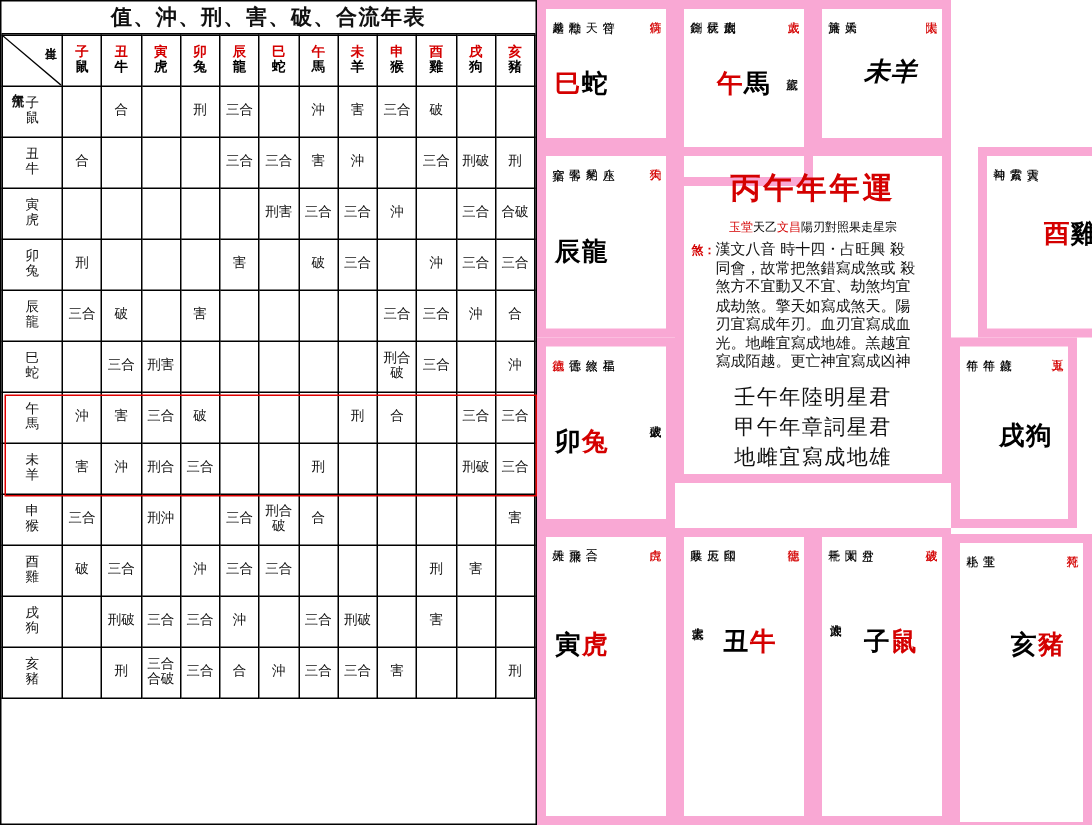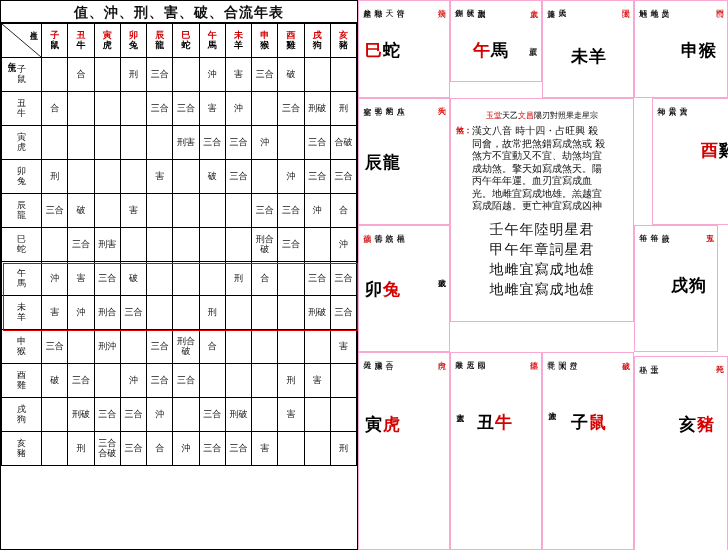--- a/index.html
+++ b/index.html
@@ -44,21 +44,21 @@
   .cell { font-size: 9px; line-height: 1.1; }
   .cell span { display:block; }
 
   
   #redband {
     position: absolute; border: 1.5px solid #e00000; pointer-events:none;
   }
 
   
   #right { position: absolute; left: 358px; top: 0; width: 370px; height: 550px; }
-  .panel { position: absolute; border: 1px solid #f9a8d4; overflow: hidden; }
+  .panel { position: absolute; border: 6px solid #f9a8d4; overflow: hidden; }
   .red { color: #d40000; }
   .blk { color: #000; }
 
   .zname { font-size: 17px; font-weight: bold; letter-spacing: 1px; }
 
   .cols { display: flex; flex-direction: row-reverse; justify-content: center; gap: 2px; }
   .colv { writing-mode: vertical-rl; text-orientation: upright; font-size: 9px; line-height: 1.15; }
   .colv.s { font-size: 8px; }
   .big-title { font-size: 20px; font-weight: bold; color:#d40000; text-align:center; letter-spacing:2px; }
   .star-line { font-size: 14px; text-align:center; line-height: 1.45; letter-spacing: 1px; }
@@ -386,21 +386,21 @@
         </div>
         <div class="cols" style="position:absolute;left:3px;bottom:2px;">
           <span class="colv s blk">破碎</span>
           <span class="colv s blk">亡神</span>
           <span class="colv s blk">天</span>
           <span class="colv s blk">擎羊</span>
         </div>
       </div>
     </div>
 
-    <div class="panel" style="left:92px;top:0;width:92px;height:82px;">
+    <div class="panel" style="left:92px;top:0;width:92px;height:124px;">
       <div class="p-inner">
         <div class="top-row">
           <div class="cols">
             <span class="colv s blk">刑太歲</span>
             <span class="colv s blk">伏屍</span>
             <span class="colv s blk">劍鋒</span>
           </div>
           <div class="cols">
               <span class="colv s red">太歲</span>
             </div>
@@ -422,53 +422,31 @@
       <div class="p-inner">
         <div class="top-row">
           <div class="cols">
             <span class="colv s blk">天嬌</span>
             <span class="colv s blk">黃旛</span>
           </div>
           <div class="cols">
               <span class="colv s red">太陽</span>
             </div>
         </div>
-        <div style="position:absolute;left:28px;top:44px;">
+        <div style="position:absolute;left:28px;top:30px;font-style:italic;">
           <span class="zname blk">未</span><span class="zname sm blk">羊</span>
         </div>
         <div class="cols" style="position:absolute;left:6px;bottom:2px;">
           <span class="colv s blk">陰煞</span>
           <span class="colv s blk">晦合</span>
           <span class="colv s blk">扳鞍</span>
         </div>
       </div>
     </div>
 
-    <div class="panel" style="left:276px;top:0;width:94px;height:98px;">
-      <div class="p-inner">
-        <div class="top-row">
-          <div class="cols">
-            <span class="colv s blk">文昌</span>
-            <span class="colv s blk">地雌</span>
-            <span class="colv s blk">地解</span>
-          </div>
-          <div class="cols">
-              <span class="colv s red">喪門</span>
-            </div>
-        </div>
-        <div style="position:absolute;right:10px;top:38px;">
-          <span class="zname blk">申</span><span class="zname sm blk">猴</span>
-        </div>
-        <div class="cols" style="position:absolute;left:6px;bottom:2px;">
-          <span class="colv s blk">孤辰</span>
-          <span class="colv s blk">驛馬</span>
-          <span class="colv s blk">地喪</span>
-        </div>
-      </div>
-    </div>
 
     <div class="panel" style="left:0;top:98px;width:92px;height:127px;">
       <div class="p-inner">
         <div class="top-row">
           <div class="cols">
             <span class="colv s blk">八座</span>
             <span class="colv s blk">豹尾</span>
             <span class="colv s blk">弔客</span>
             <span class="colv s blk">窠宿</span>
           </div>
@@ -484,31 +462,32 @@
           <span class="colv s blk">解神</span>
           <span class="colv s blk">天沖</span>
           <span class="colv s blk">浮沉</span>
           <span class="colv s blk">血刃</span>
         </div>
       </div>
     </div>
 
     <div class="panel" style="left:92px;top:98px;width:184px;height:224px;">
       <div class="p-inner" style="padding:4px 5px;">
+        <div class="big-title" style="margin-top:4px;">丙午年年運</div>
         <div style="text-align:center;font-size:8px;margin-top:7px;">
           <span class="red">玉堂</span><span class="blk">天乙</span><span class="red">文昌</span><span class="blk">陽刃對照果走星宗</span>
         </div>
         <div style="display:flex;margin-top:4px;">
           <span class="red" style="font-size:8px;font-weight:bold;flex:0 0 auto;">煞：</span>
           <div style="flex:1;font-size:10px;line-height:1.25;">
             <div>漢文八音 時十四・占旺興 殺</div>
             <div>同會，故常把煞錯寫成煞或 殺</div>
             <div>煞方不宜動又不宜、劫煞均宜</div>
             <div>成劫煞。擎天如寫成煞天。陽</div>
-            <div>丙午年年運。血刃宜寫成血</div>
+            <div>刃宜寫成年刃。血刃宜寫成血</div>
             <div>光。地雌宜寫成地雄。羔越宜</div>
             <div>寫成陌越。更亡神宜寫成凶神</div>
           </div>
         </div>
         <div style="margin-top:6px;">
           <div class="star-line">壬午年陸明星君</div>
           <div class="star-line">甲午年章詞星君</div>
           <div class="star-line">地雌宜寫成地雄</div>
           <div class="star-line">地雌宜寫成地雄</div>
         </div>

